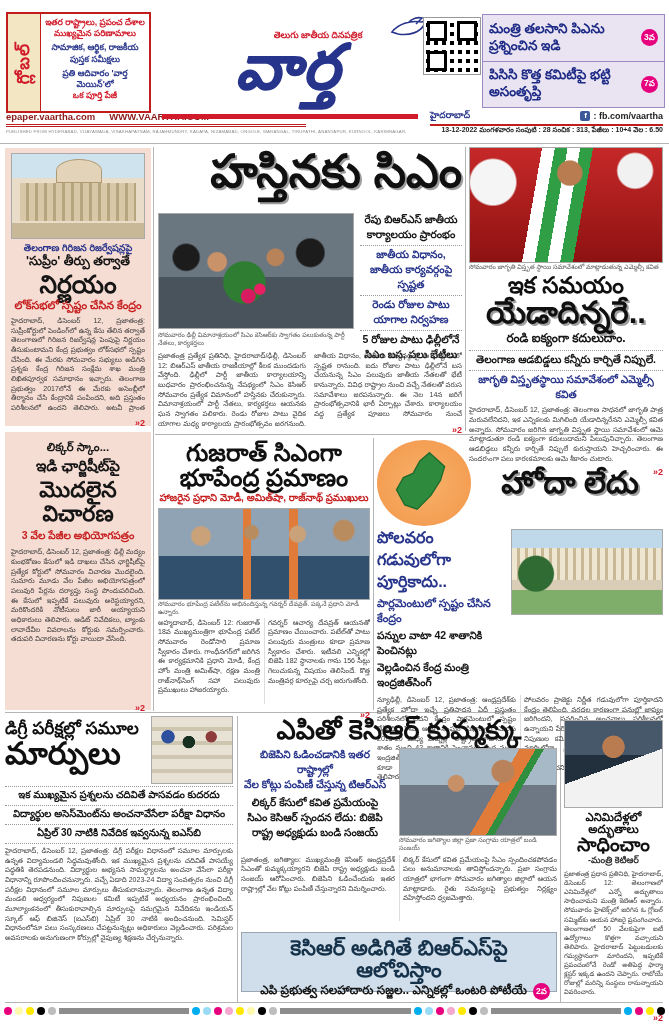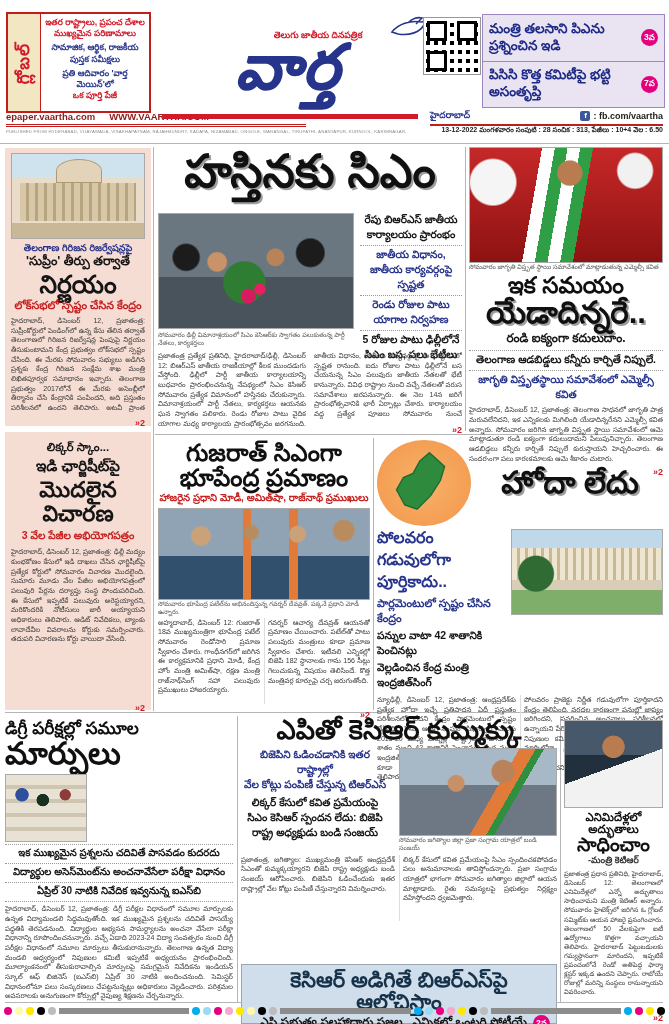--- a/index.html
+++ b/index.html
@@ -200,21 +200,21 @@
     <div class="t-big ctr" style="font-size:11.5px;margin-top:4px">లిక్కర్ స్కాం...</div>
     <div class="t-big ctr" style="font-size:15px">ఇడి ఛార్జిషీట్‌పై</div>
     <div class="t-big ctr" style="font-size:22px;line-height:1.1">మొదలైన</div>
     <div class="t-big ctr" style="font-size:22px;line-height:1.1">విచారణ</div>
     <div class="t-red ctr" style="font-size:10.5px;margin:3px 0">3 వేల పేజీల అభియోగపత్రం</div>
     <div class="body-txt" style="height:150px">హైదరాబాద్, డిసెంబర్ 12, ప్రజాతంత్ర: ఢిల్లీ మద్యం కుంభకోణం కేసులో ఇడి దాఖలు చేసిన ఛార్జిషీట్‌పై ప్రత్యేక కోర్టులో సోమవారం విచారణ మొదలైంది. సుమారు మూడు వేల పేజీల అభియోగపత్రంలో పలువురి పేర్లను దర్యాప్తు సంస్థ పొందుపరిచింది. ఈ కేసులో ఇప్పటికే పలువురు అరెస్టయ్యారని, మరికొందరికి నోటీసులు జారీ అయ్యాయని అధికారులు తెలిపారు. ఆడిట్ నివేదికలు, బ్యాంకు లావాదేవీల వివరాలను కోర్టుకు సమర్పించారు. తదుపరి విచారణను కోర్టు వాయిదా వేసింది.</div>
     <div style="text-align:right"><span class="cont">»2</span></div>
   </div>
 
   <div class="abs" style="left:158px;top:147px;width:304px;height:284px;">
-    <div class="hl shadow ctr" style="font-size:46px;">హస్తినకు సిఎం</div>
+    <div class="hl shadow ctr" style="font-size:46px;text-align:right;">హస్తినకు సిఎం</div>
     <div class="ph ph-kcr" style="position:absolute;left:0;top:66px;width:196px;height:116px;"></div>
     <div class="caption" style="position:absolute;left:0;top:184px;width:196px;">సోమవారం ఢిల్లీ విమానాశ్రయంలో సిఎం కెసిఆర్‌కు స్వాగతం పలుకుతున్న పార్టీ నేతలు, కార్యకర్తలు</div>
     <div style="position:absolute;right:0;top:66px;width:102px;">
       <div class="t-big ctr" style="font-size:10.5px">రేపు బిఆర్ఎస్ జాతీయ కార్యాలయం ప్రారంభం</div>
       <div class="dotline"></div>
       <div class="subblue ctr" style="font-size:10.5px">జాతీయ విధానం, జాతీయ కార్యవర్గంపై స్పష్టత</div>
       <div class="dotline"></div>
       <div class="subblue ctr" style="font-size:10.5px">రెండు రోజుల పాటు యాగాల నిర్వహణ</div>
       <div class="dotline"></div>
       <div class="t-big ctr" style="font-size:10.5px">5 రోజుల పాటు ఢిల్లీలోనే సిఎం బస, పలు భేటీలు</div>
@@ -275,21 +275,21 @@
       </div>
       <div class="ph ph-parl" style="flex:1;height:86px;"></div>
     </div>
     <div class="cols2" style="margin-top:4px;height:100px;">
       <div class="body-txt">న్యూఢిల్లీ, డిసెంబర్ 12, ప్రజాతంత్ర: ఆంధ్రప్రదేశ్‌కు ప్రత్యేక హోదా ఇచ్చే ప్రతిపాదన ఏదీ ప్రస్తుతం పరిశీలనలో లేదని కేంద్రం పార్లమెంటులో స్పష్టం చేసింది. 14వ ఆర్థిక సంఘం సిఫార్సుల మేరకు 2015-20 మధ్య పన్నుల్లో రాష్ట్రాల వాటాను 32 శాతం నుంచి 42 శాతానికి పెంచామని కేంద్ర మంత్రి ఇంద్రజిత్‌సింగ్ వెల్లడించారు. 15వ ఆర్థిక సంఘం కూడా 41 శాతం వాటాను సిఫార్సు చేసిందని తెలిపారు.</div>
       <div class="body-txt">పోలవరం ప్రాజెక్టు నిర్ణీత గడువులోగా పూర్తికాదని కేంద్రం తెలిపింది. వరదల కారణంగా పనుల్లో జాప్యం జరిగిందని, సవరించిన అంచనాలు పరిశీలనలో ఉన్నాయని పేర్కొంది. డయాఫ్రం వాల్ దెబ్బతినడంతో నిపుణుల కమిటీ అధ్యయనం చేస్తోందని, 2024 మార్చిలోగా ప్రాజెక్టు పూర్తి కావాల్సి ఉందని వివరించింది. ప్రాజెక్టుకు కేంద్రం అన్ని విధాలా సహకరిస్తుందని మంత్రి హామీ ఇచ్చారు.</div>
     </div>
   </div>
 
   <div class="abs" style="left:5px;top:716px;width:228px;height:286px;">
-    <div style="display:flex;gap:4px;flex-direction:column;">
+    <div style="display:flex;gap:4px;">
       <div style="flex:1">
         <div class="hl" style="font-size:17px;margin-top:4px">డిగ్రీ పరీక్షల్లో సమూల</div>
         <div class="hl" style="font-size:31px">మార్పులు</div>
       </div>
       <div class="ph ph-exam" style="width:82px;height:68px;"></div>
     </div>
     <div class="dotline"></div>
     <div class="t-big ctr" style="font-size:10px">ఇక ముఖ్యమైన ప్రశ్నలను చదివితే పాసవడం కుదరదు</div>
     <div class="dotline"></div>
     <div class="t-big ctr" style="font-size:10px">విద్యార్థుల అసెస్‌మెంట్‌ను అంచనావేసేలా పరీక్షా విధానం</div>
@@ -313,21 +313,21 @@
         <div class="ph ph-bandi" style="width:100%;height:88px;"></div>
         <div class="caption">సోమవారం జగిత్యాల జిల్లా ప్రజా సంగ్రామ యాత్రలో బండి సంజయ్</div>
       </div>
     </div>
     <div class="cols2" style="margin-top:3px;height:66px;">
       <div class="body-txt">ప్రజాతంత్ర, జగిత్యాల: ముఖ్యమంత్రి కెసిఆర్ ఆంధ్రప్రదేశ్ సిఎంతో కుమ్మక్కయ్యారని బిజెపి రాష్ట్ర అధ్యక్షుడు బండి సంజయ్ ఆరోపించారు. బిజెపిని ఓడించేందుకు ఇతర రాష్ట్రాల్లో వేల కోట్లు పంపిణీ చేస్తున్నారని విమర్శించారు.</div>
       <div class="body-txt">లిక్కర్ కేసులో కవిత ప్రమేయంపై సిఎం స్పందించకపోవడం పలు అనుమానాలకు తావిస్తోందన్నారు. ప్రజా సంగ్రామ యాత్రలో భాగంగా సోమవారం జగిత్యాల జిల్లాలో ఆయన మాట్లాడారు. రైతు సమస్యలపై ప్రభుత్వం నిర్లక్ష్యం వహిస్తోందని ధ్వజమెత్తారు.</div>
     </div>
   </div>
 
-  <div class="abs strip-box" style="left:241px;top:932px;width:316px;height:60px;margin-top:32px;">
+  <div class="abs strip-box" style="left:241px;top:932px;width:316px;height:60px;">
     <div class="hl" style="font-size:21px;color:#16324a">కెసిఆర్ అడిగితే బిఆర్ఎస్‌పై ఆలోచిస్తాం</div>
     <div style="display:flex;align-items:center;justify-content:flex-end;gap:6px;margin-top:2px;">
       <span class="t-big" style="font-size:12px">ఎపి ప్రభుత్వ సలహాదారు సజ్జల.. ఎన్నికల్లో ఒంటరి పోటీయే</span>
       <span class="badge">2వ</span>
     </div>
   </div>
 
   <div class="abs" style="left:564px;top:720px;width:99px;height:282px;">
     <div class="ph ph-ktr" style="width:100%;height:88px;"></div>
     <div class="hl ctr" style="font-size:11.5px;margin-top:3px">ఎనిమిదేళ్లలో అద్భుతాలు</div>

